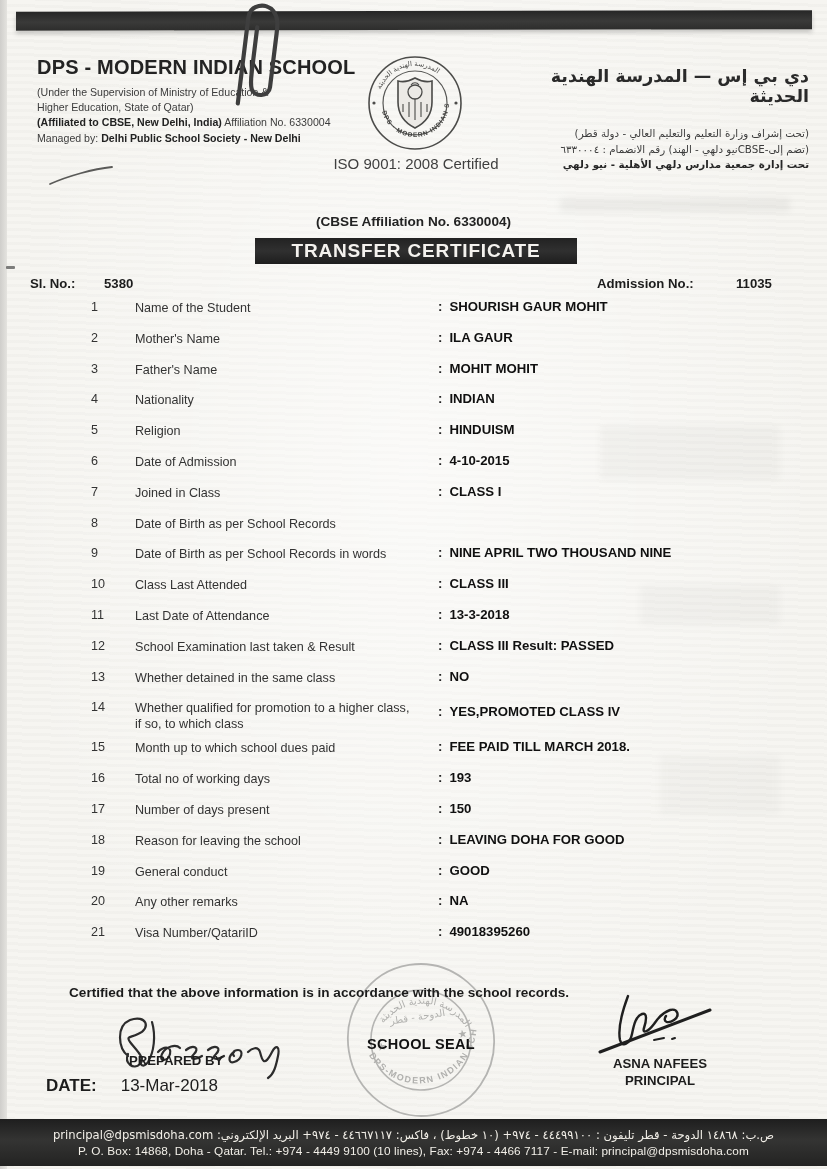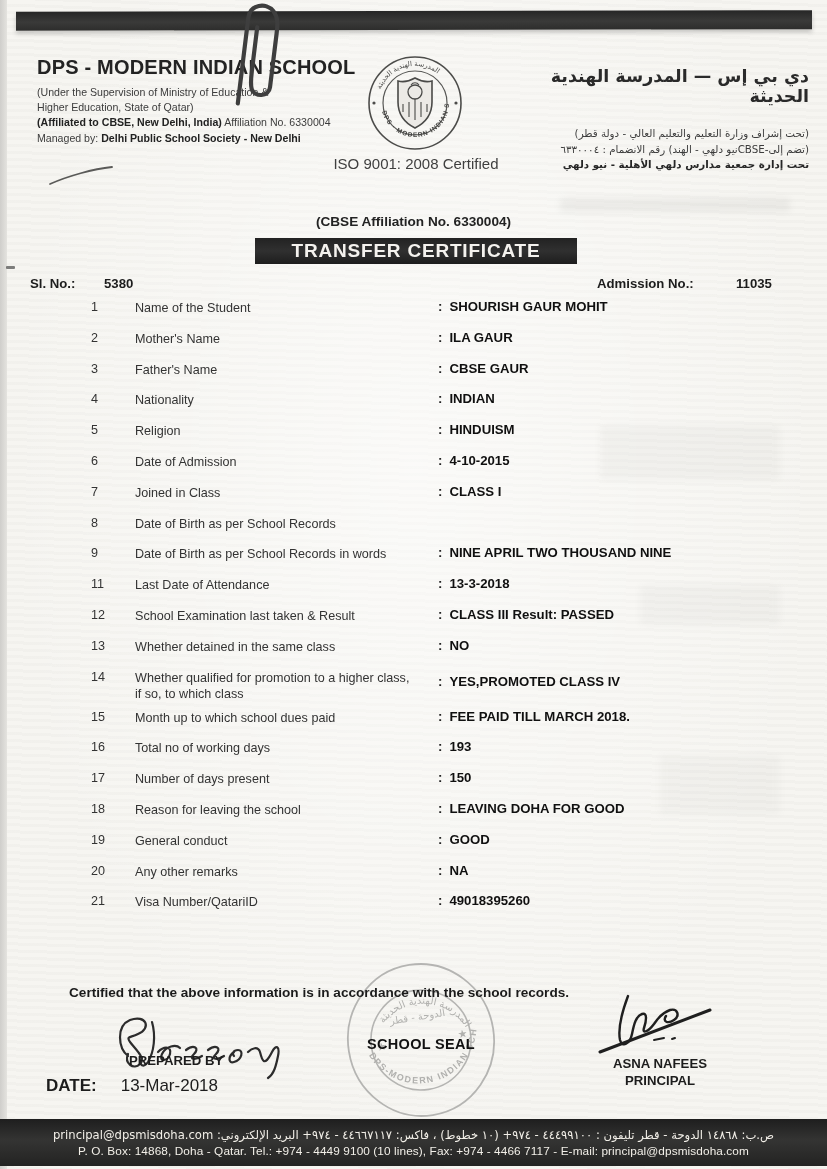--- a/index.html
+++ b/index.html
@@ -165,21 +165,21 @@
 
     <div class="row">
       <div class="num">2</div>
       <div class="lbl"><span class="l1">Mother's Name</span><span class="l2"></span></div>
       <div class="val"><span class="colon">:</span><span class="v">ILA GAUR</span></div>
     </div>
 
     <div class="row">
       <div class="num">3</div>
       <div class="lbl"><span class="l1">Father's Name</span><span class="l2"></span></div>
-      <div class="val"><span class="colon">:</span><span class="v">CBSE GAUR</span></div>
+      <div class="val"><span class="colon">:</span><span class="v">MOHIT MOHIT</span></div>
     </div>
 
     <div class="row">
       <div class="num">4</div>
       <div class="lbl"><span class="l1">Nationality</span><span class="l2"></span></div>
       <div class="val"><span class="colon">:</span><span class="v">INDIAN</span></div>
     </div>
 
     <div class="row">
       <div class="num">5</div>
@@ -203,20 +203,25 @@
       <div class="num">8</div>
       <div class="lbl"><span class="l1">Date of Birth as per School Records</span><span class="l2"></span></div>
     </div>
 
     <div class="row">
       <div class="num">9</div>
       <div class="lbl"><span class="l1">Date of Birth as per School Records in words</span><span class="l2"></span></div>
       <div class="val"><span class="colon">:</span><span class="v">NINE APRIL TWO THOUSAND NINE</span></div>
     </div>
 
+    <div class="row">
+      <div class="num">10</div>
+      <div class="lbl"><span class="l1">Class Last Attended</span><span class="l2"></span></div>
+      <div class="val"><span class="colon">:</span><span class="v">CLASS III</span></div>
+    </div>
 
     <div class="row">
       <div class="num">11</div>
       <div class="lbl"><span class="l1">Last Date of Attendance</span><span class="l2"></span></div>
       <div class="val"><span class="colon">:</span><span class="v">13-3-2018</span></div>
     </div>
 
     <div class="row">
       <div class="num">12</div>
       <div class="lbl"><span class="l1">School Examination last taken &amp; Result</span><span class="l2"></span></div>

